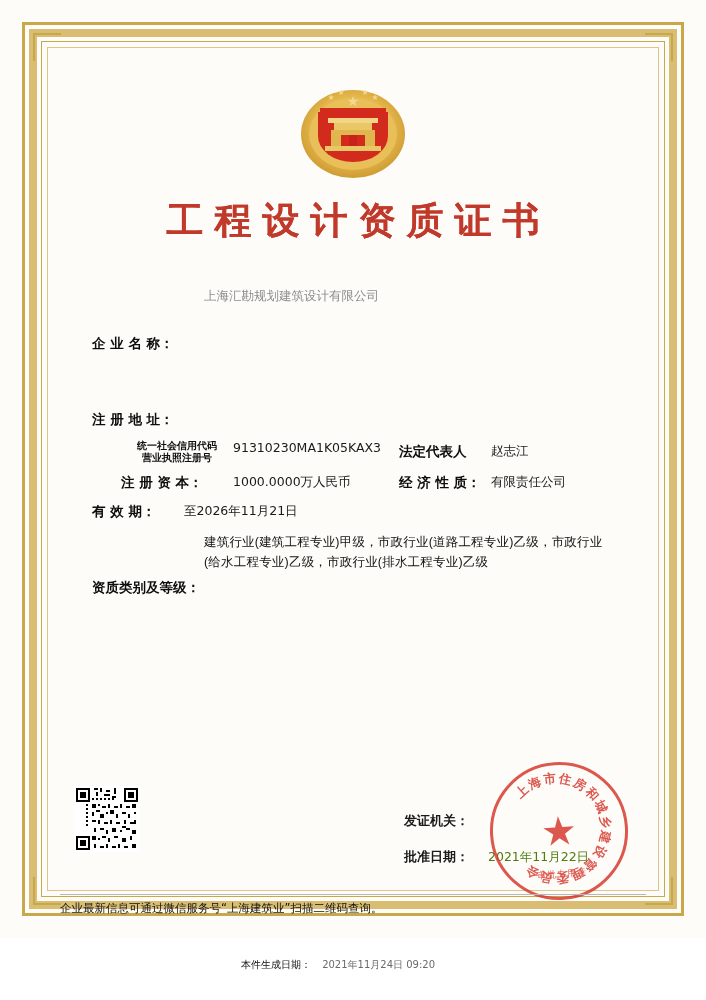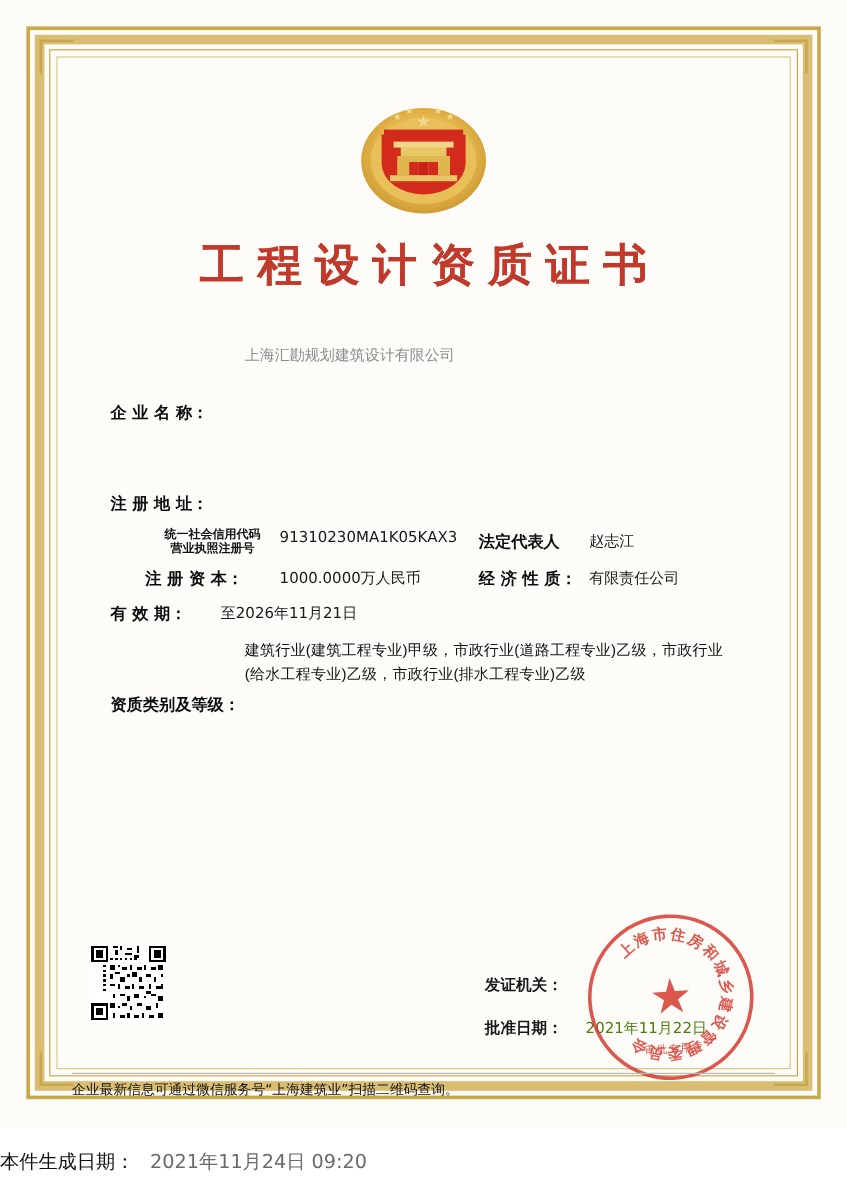--- a/index.html
+++ b/index.html
@@ -246,22 +246,22 @@
     color: #111;
     font-family: "DejaVu Sans", sans-serif;
   }
 
   
   #gen-stamp {
     position: absolute;
     left: 0;
     right: 30px;
     top: 958px;
-    text-align: left;
-    font-size: 16px;
+    text-align: center;
+    font-size: 10px;
     color: #4a4a4a;
     font-family: "DejaVu Sans", sans-serif;
   }
   #gen-stamp .gl { color: #111; }
   #gen-stamp .gv { color: #6a6a6a; margin-left: 8px; }
 </style>
 </head>
 <body>
 
 <div id="certificate">

